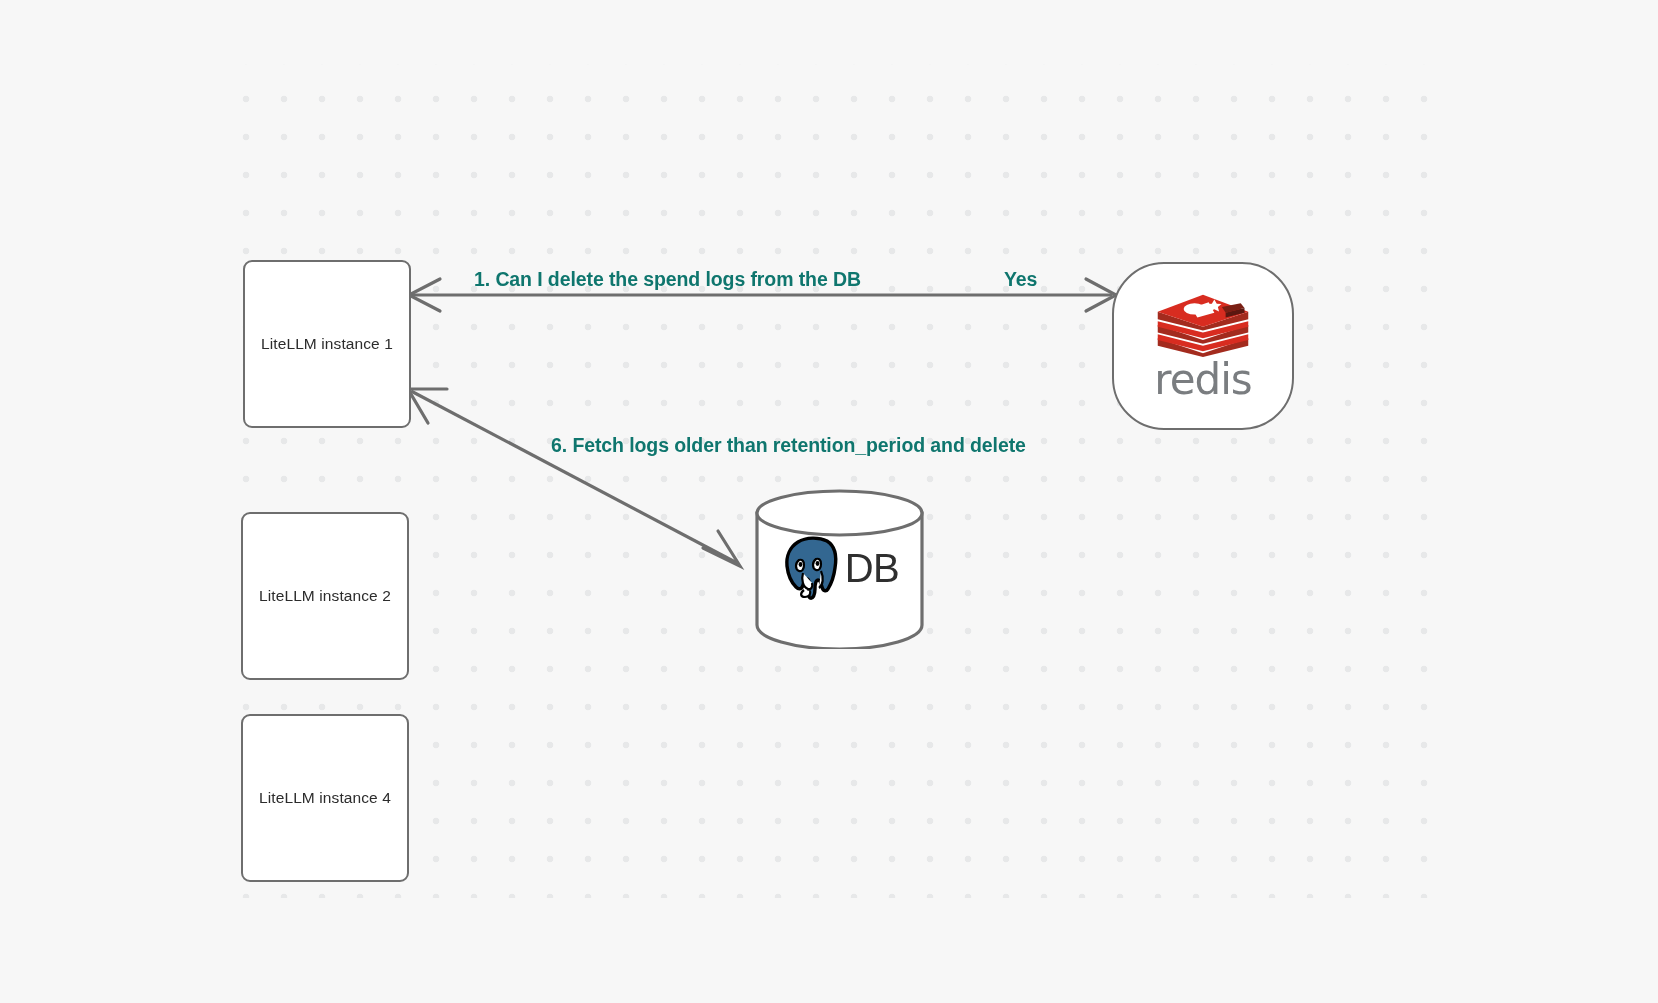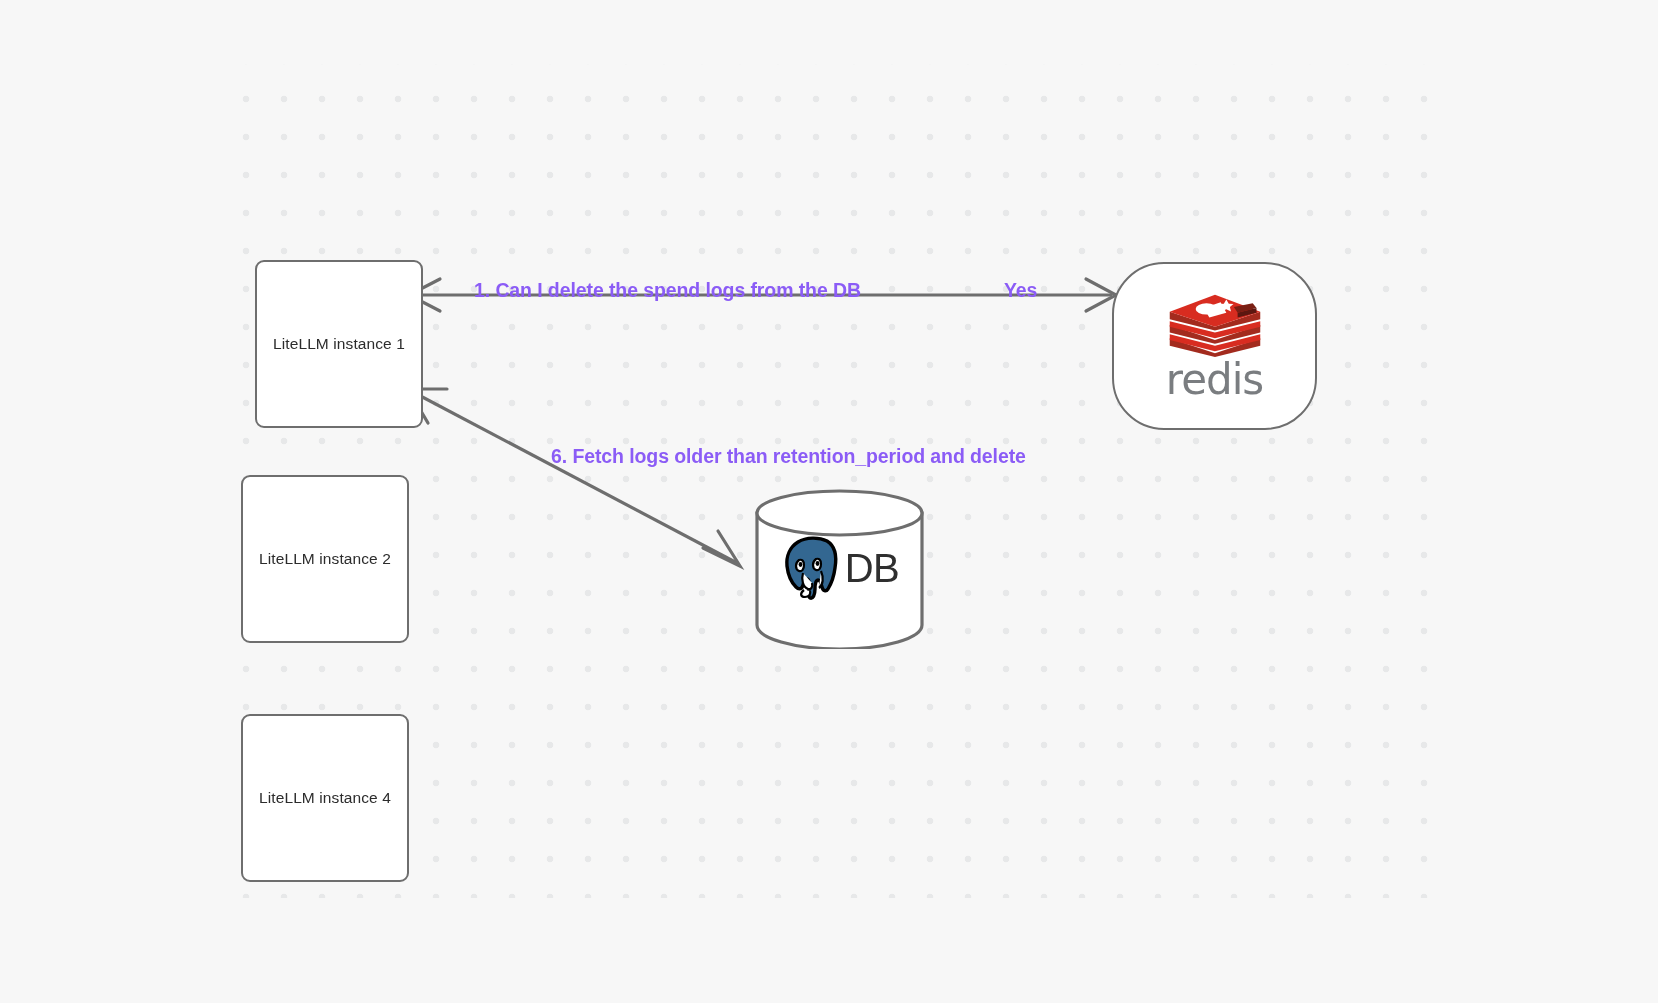--- a/index.html
+++ b/index.html
@@ -42,30 +42,30 @@
     align-items: center;
     justify-content: center;
   }
   .instance-label {
     font-size: 15.5px;
     color: #2c2c2c;
     font-family: "Liberation Sans", sans-serif;
     letter-spacing: 0.1px;
     white-space: nowrap;
   }
-  #instance-1 { left: 255px; top: 260px; }
-  #instance-2 { left: 241px; top: 475px; }
+  #instance-1 { left: 243px; top: 260px; }
+  #instance-2 { left: 241px; top: 512px; }
   #instance-3 { left: 241px; top: 714px; }
 
   
   #redis-node {
     position: absolute;
     left: 1112px;
     top: 262px;
-    width: 205px;
+    width: 182px;
     height: 168px;
     background: #ffffff;
     border: 2.6px solid #6e6e6e;
     border-radius: 52px;
     box-sizing: border-box;
     display: flex;
     flex-direction: column;
     align-items: center;
     justify-content: center;
   }
@@ -117,24 +117,23 @@
     width: 1658px; height: 1003px;
     pointer-events: none;
   }
 
   
   .edge-label {
     position: absolute;
     font-family: "Liberation Sans", sans-serif;
     font-weight: bold;
     font-size: 19.5px;
-    color: #8b5cf6;
+    color: #0f766e;
     white-space: nowrap;
     letter-spacing: -0.1px;
-    margin-top: 11px;
   }
   #label-1-main { left: 474px; top: 268px; }
   #label-1-reply { left: 1004px; top: 268px; }
   #label-2-main { left: 551px; top: 434px; }
 </style>
 </head>
 <body>
 
 <div id="canvas">
 

